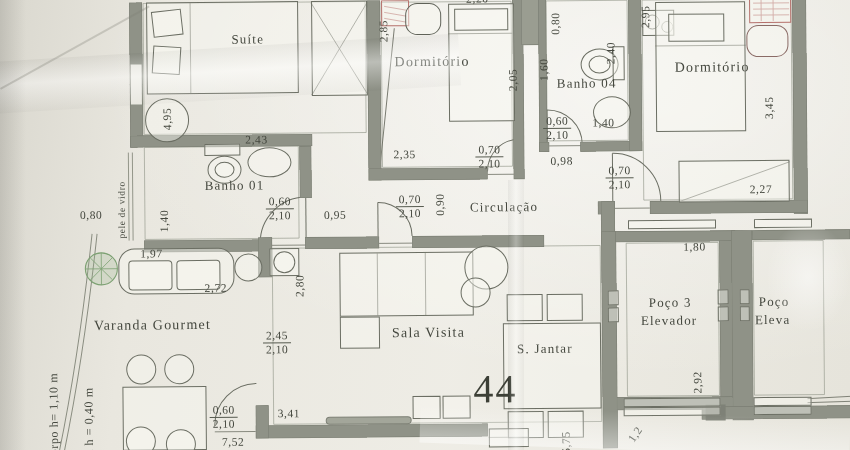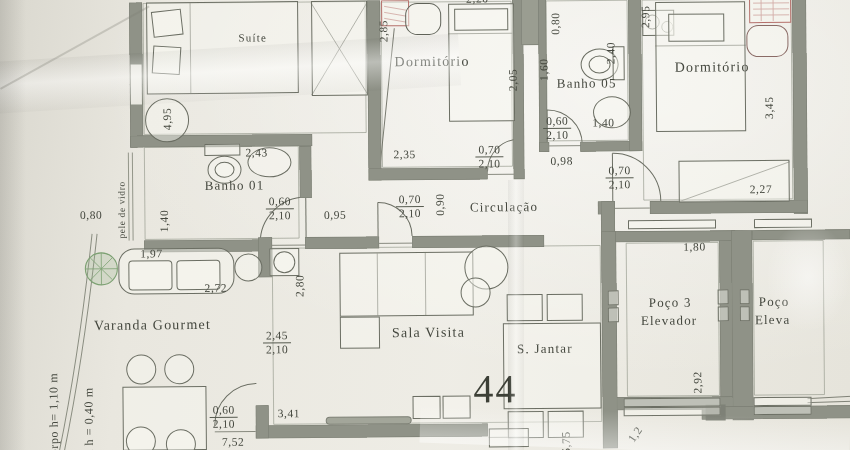--- a/index.html
+++ b/index.html
@@ -198,23 +198,23 @@
   <div class="f" style="left:717px;top:309px;width:11px;height:15px"></div>
   <div class="f" style="left:739px;top:292px;width:10px;height:15px"></div>
   <div class="f" style="left:739px;top:309px;width:10px;height:15px"></div>
   <div class="f" style="left:628px;top:222px;width:88px;height:9px"></div>
   <div class="f" style="left:754px;top:222px;width:58px;height:9px"></div>
   <div class="f" style="left:622px;top:400px;width:97px;height:9px"></div>
   <div class="f" style="left:622px;top:409px;width:97px;height:9px"></div>
   <div class="f" style="left:752px;top:400px;width:58px;height:9px"></div>
   <div class="f" style="left:752px;top:409px;width:58px;height:9px"></div>
 
-  <div class="lbl" style="left:240px;top:30px;font-size:11px">Suíte</div>
+  <div class="lbl" style="left:233px;top:30px;font-size:13px">Suíte</div>
   <div class="lbl" style="left:396px;top:54px">Dormitório</div>
-  <div class="lbl" style="left:558px;top:77px;font-size:13px">Banho 05</div>
+  <div class="lbl" style="left:558px;top:77px;font-size:13px">Banho 04</div>
   <div class="lbl" style="left:676px;top:62px">Dormitório</div>
   <div class="lbl" style="left:205px;top:176px;font-size:13px">Banho 01</div>
   <div class="lbl" style="left:470px;top:200px;font-size:13px">Circulação</div>
   <div class="lbl" style="left:93px;top:315px">Varanda Gourmet</div>
   <div class="lbl" style="left:391px;top:325px">Sala Visita</div>
   <div class="lbl" style="left:516px;top:342px;font-size:13px">S. Jantar</div>
   <div class="lbl" style="left:648px;top:297px;font-size:13px">Poço 3</div>
   <div class="lbl" style="left:640px;top:315px;font-size:13px">Elevador</div>
   <div class="lbl" style="left:758px;top:297px;font-size:13px">Poço</div>
   <div class="lbl" style="left:754px;top:315px;font-size:13px">Eleva</div>
@@ -229,21 +229,21 @@
   <div class="frac" style="left:476px;top:144px">
     <span class="n">0,70</span>
     <span class="d">2,10</span>
   </div>
   <div class="dim vt" style="left:434px;top:216px">0,90</div>
   <div class="frac" style="left:396px;top:193px">
     <span class="n">0,70</span>
     <span class="d">2,10</span>
   </div>
   <div class="dim" style="left:324px;top:208px">0,95</div>
-  <div class="dim" style="left:246px;top:145px">2,43</div>
+  <div class="dim" style="left:246px;top:132px">2,43</div>
   <div class="dim vt" style="left:158px;top:230px">1,40</div>
   <div class="frac" style="left:266px;top:194px">
     <span class="n">0,60</span>
     <span class="d">2,10</span>
   </div>
   <div class="dim vt" style="left:551px;top:36px">0,80</div>
   <div class="dim vt" style="left:641px;top:30px">2,95</div>
   <div class="dim vt" style="left:539px;top:82px">1,60</div>
   <div class="dim vt" style="left:606px;top:66px">2,40</div>
   <div class="dim" style="left:593px;top:118px">1,40</div>

